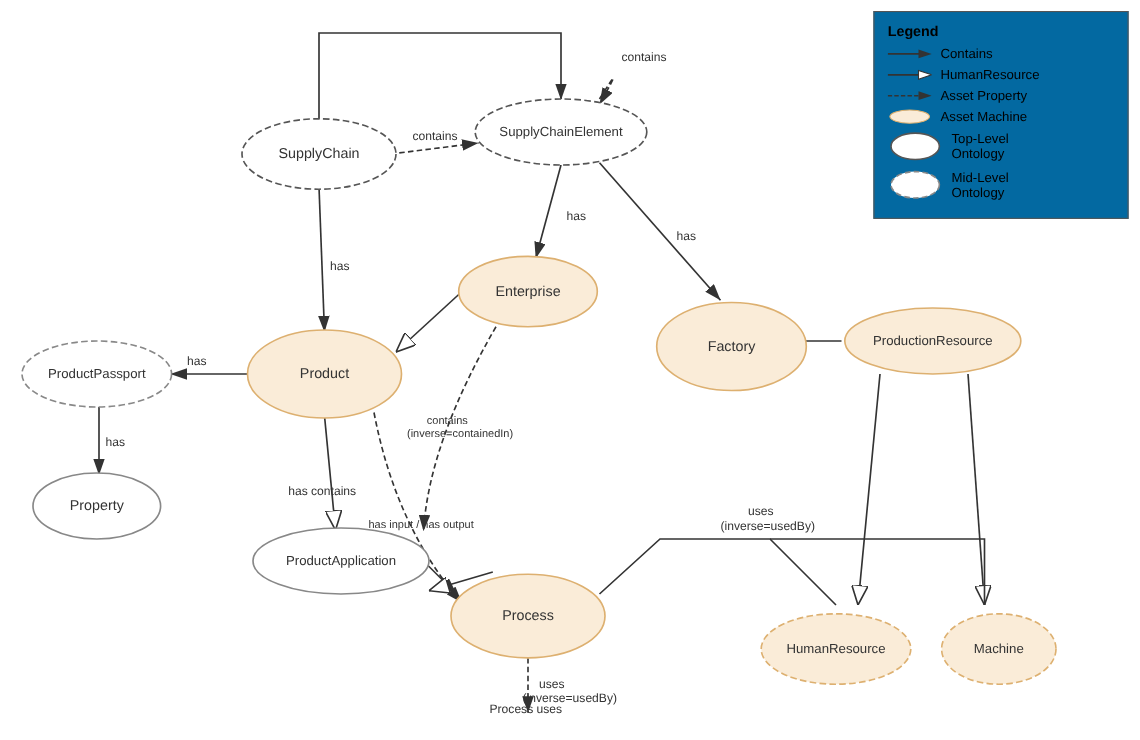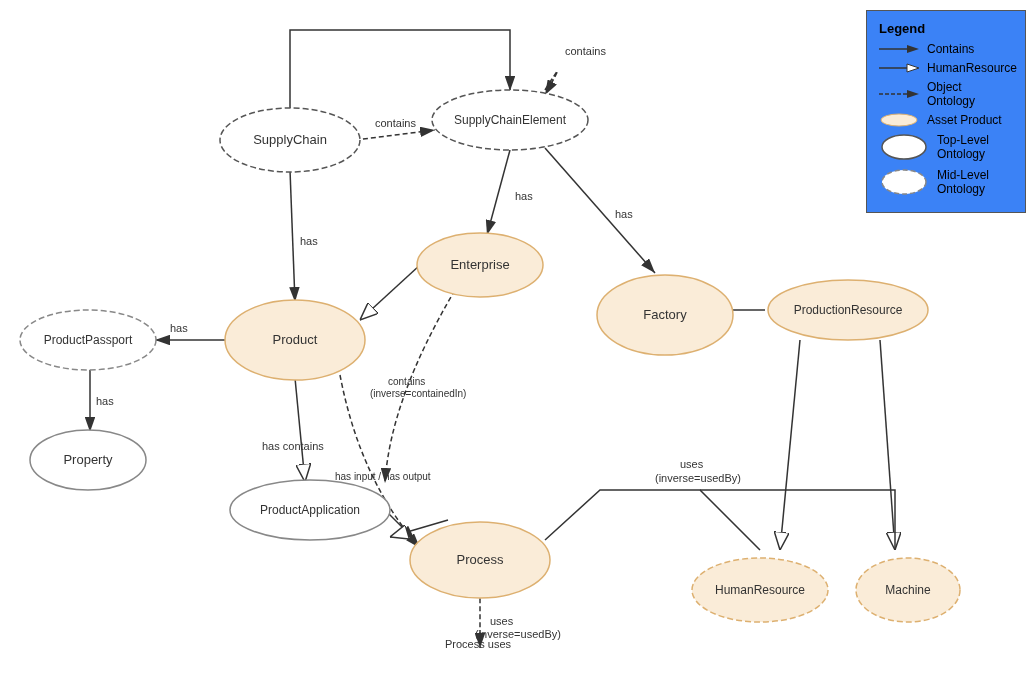--- a/index.html
+++ b/index.html
@@ -19,23 +19,23 @@
     svg#main-svg {
       position: absolute;
       top: 0; left: 0;
       width: 1036px;
       height: 673px;
     }
     .legend-box {
       position: absolute;
       top: 10px;
       right: 10px;
-      width: 160px;
+      width: 232px;
       border: 1px solid #555;
-      background: #3b82f6;
+      background: #0369a1;
       padding: 10px 12px;
       font-size: 12px;
     }
     .legend-title {
       font-weight: bold;
       font-size: 13px;
       margin-bottom: 6px;
     }
     .legend-item {
       display: flex;
@@ -200,28 +200,28 @@
         <polygon points="28,3 40,7 28,11" fill="white" stroke="#333" stroke-width="1"></polygon>
       </svg>
       <span>HumanResource</span>
     </div>
 
     <div class="legend-item">
       <svg class="legend-line" viewBox="0 0 40 14">
         <line x1="0" y1="7" x2="32" y2="7" stroke="#333" stroke-width="1.5" stroke-dasharray="4,2"></line>
         <polygon points="28,3 40,7 28,11" fill="#333"></polygon>
       </svg>
-      <span>Object Ontology</span>
+      <span>Asset Property</span>
     </div>
 
     <div class="legend-item">
       <svg class="legend-line" viewBox="0 0 40 14">
         <ellipse cx="20" cy="7" rx="18" ry="6" fill="#faecd8" stroke="#ddb070" stroke-width="1"></ellipse>
       </svg>
-      <span>Asset Product</span>
+      <span>Asset Machine</span>
     </div>
 
     <div style="margin-top:4px;">
 
       <div class="legend-ellipse-container">
         <svg class="legend-ellipse-svg" viewBox="0 0 50 30">
           <ellipse cx="25" cy="15" rx="22" ry="12" fill="white" stroke="#555" stroke-width="1.5"></ellipse>
         </svg>
         <div>
           <div>Top-Level</div>

